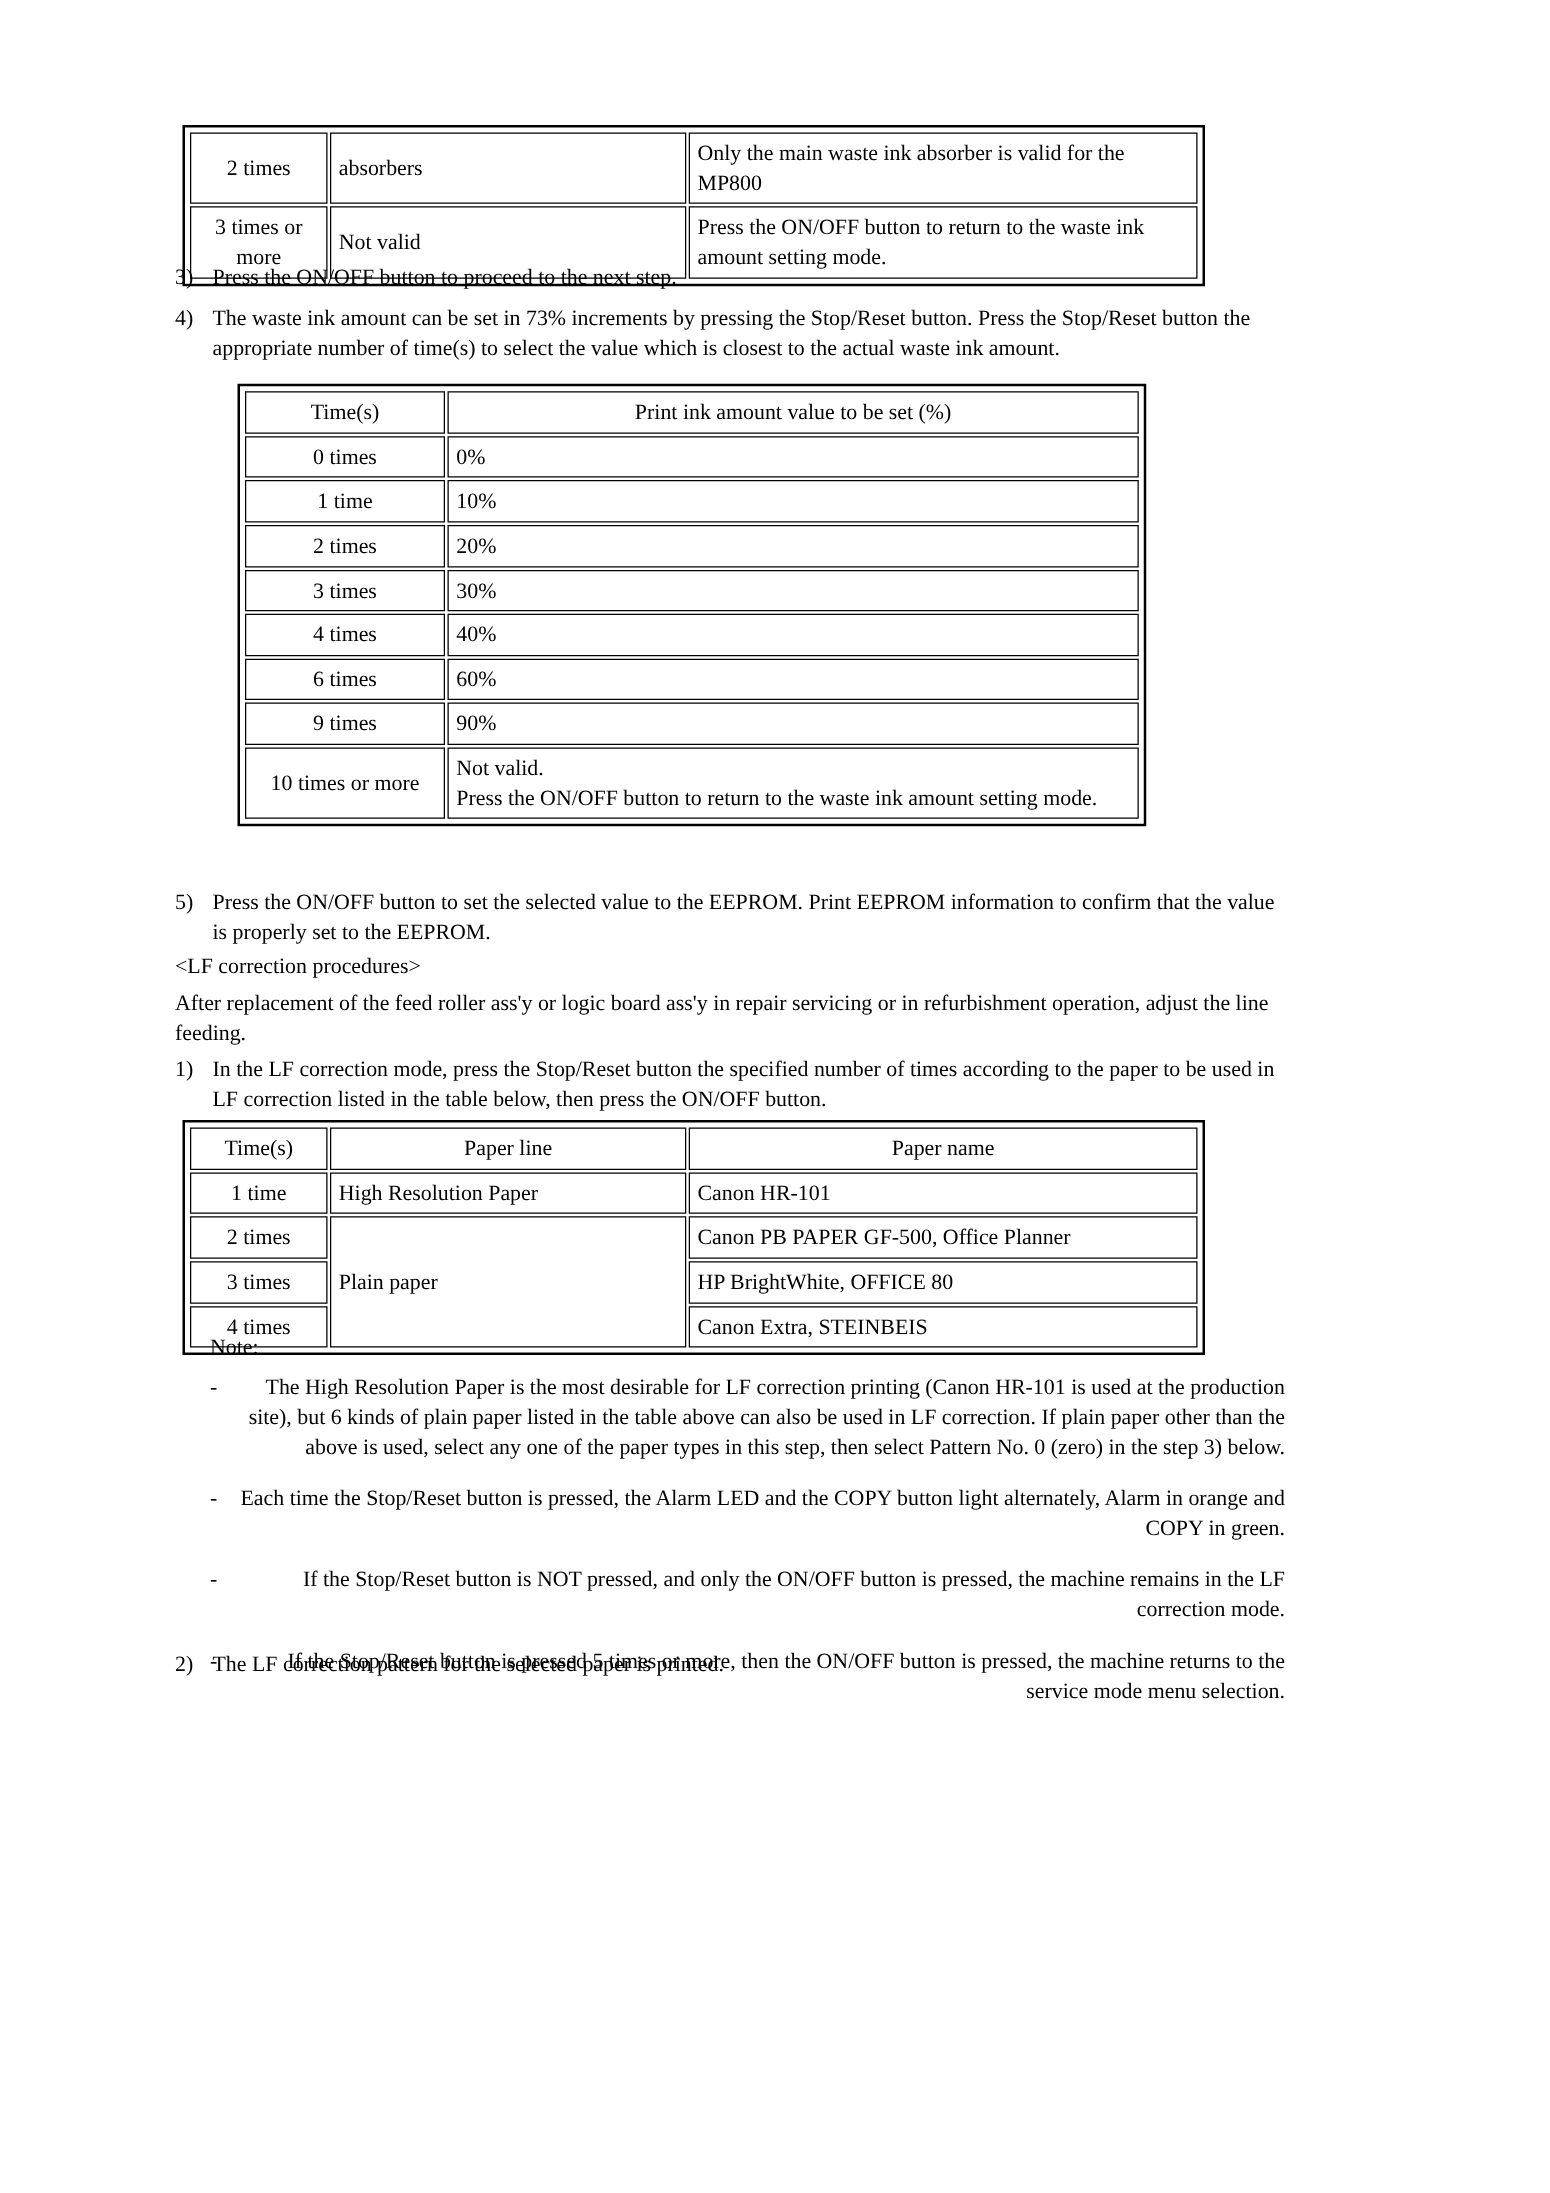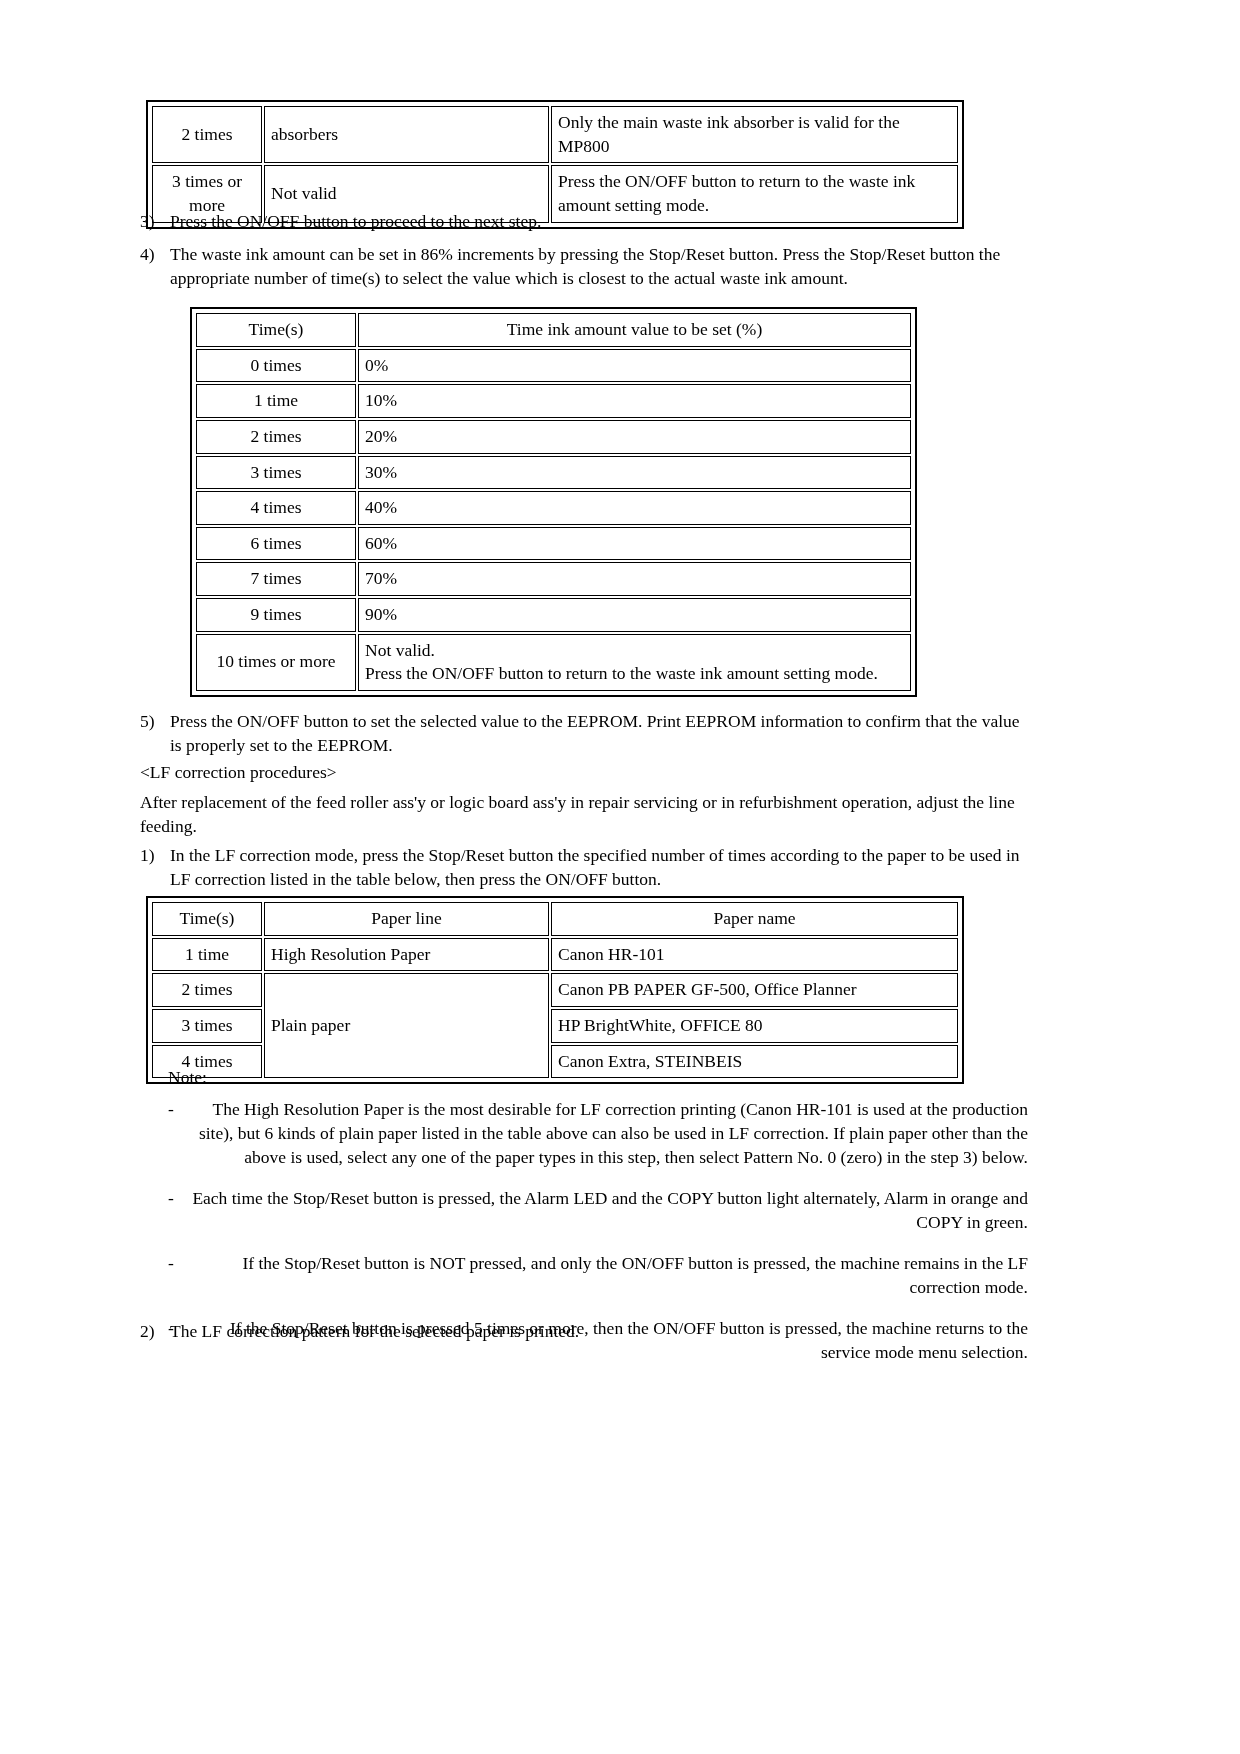--- a/index.html
+++ b/index.html
@@ -132,33 +132,33 @@
     </table>
   </div>
 
   <div class="abs step" id="step3">
     <div class="step-num">3)</div>
     <div class="step-body">Press the ON/OFF button to proceed to the next step.</div>
   </div>
 
   <div class="abs step" id="step4">
     <div class="step-num">4)</div>
-    <div class="step-body">The waste ink amount can be set in 86% increments by pressing the Stop/Reset button. Press the Stop/Reset button the appropriate number of time(s) to select the value which is closest to the actual waste ink amount.</div>
+    <div class="step-body">The waste ink amount can be set in 73% increments by pressing the Stop/Reset button. Press the Stop/Reset button the appropriate number of time(s) to select the value which is closest to the actual waste ink amount.</div>
   </div>
 
   <div class="abs tbl-wrap" id="waste-table">
     <table class="doc">
       <colgroup>
         <col style="width:160px">
         <col>
       </colgroup>
       <tbody>
         <tr>
           <td class="ctr">Time(s)</td>
-          <td class="ctr">Time ink amount value to be set (%)</td>
+          <td class="ctr">Print ink amount value to be set (%)</td>
         </tr>
         <tr>
           <td class="ctr">0 times</td>
           <td class="lft">0%</td>
         </tr>
         <tr>
           <td class="ctr">1 time</td>
           <td class="lft">10%</td>
         </tr>
         <tr>
@@ -169,24 +169,20 @@
           <td class="ctr">3 times</td>
           <td class="lft">30%</td>
         </tr>
         <tr>
           <td class="ctr">4 times</td>
           <td class="lft">40%</td>
         </tr>
         <tr>
           <td class="ctr">6 times</td>
           <td class="lft">60%</td>
-        </tr>
-        <tr>
-          <td class="ctr">7 times</td>
-          <td class="lft">70%</td>
         </tr>
         <tr>
           <td class="ctr">9 times</td>
           <td class="lft">90%</td>
         </tr>
         <tr>
           <td class="ctr">10 times or more</td>
           <td class="lft">
             <div>Not valid.</div>
             <div>Press the ON/OFF button to return to the waste ink amount setting mode.</div>

